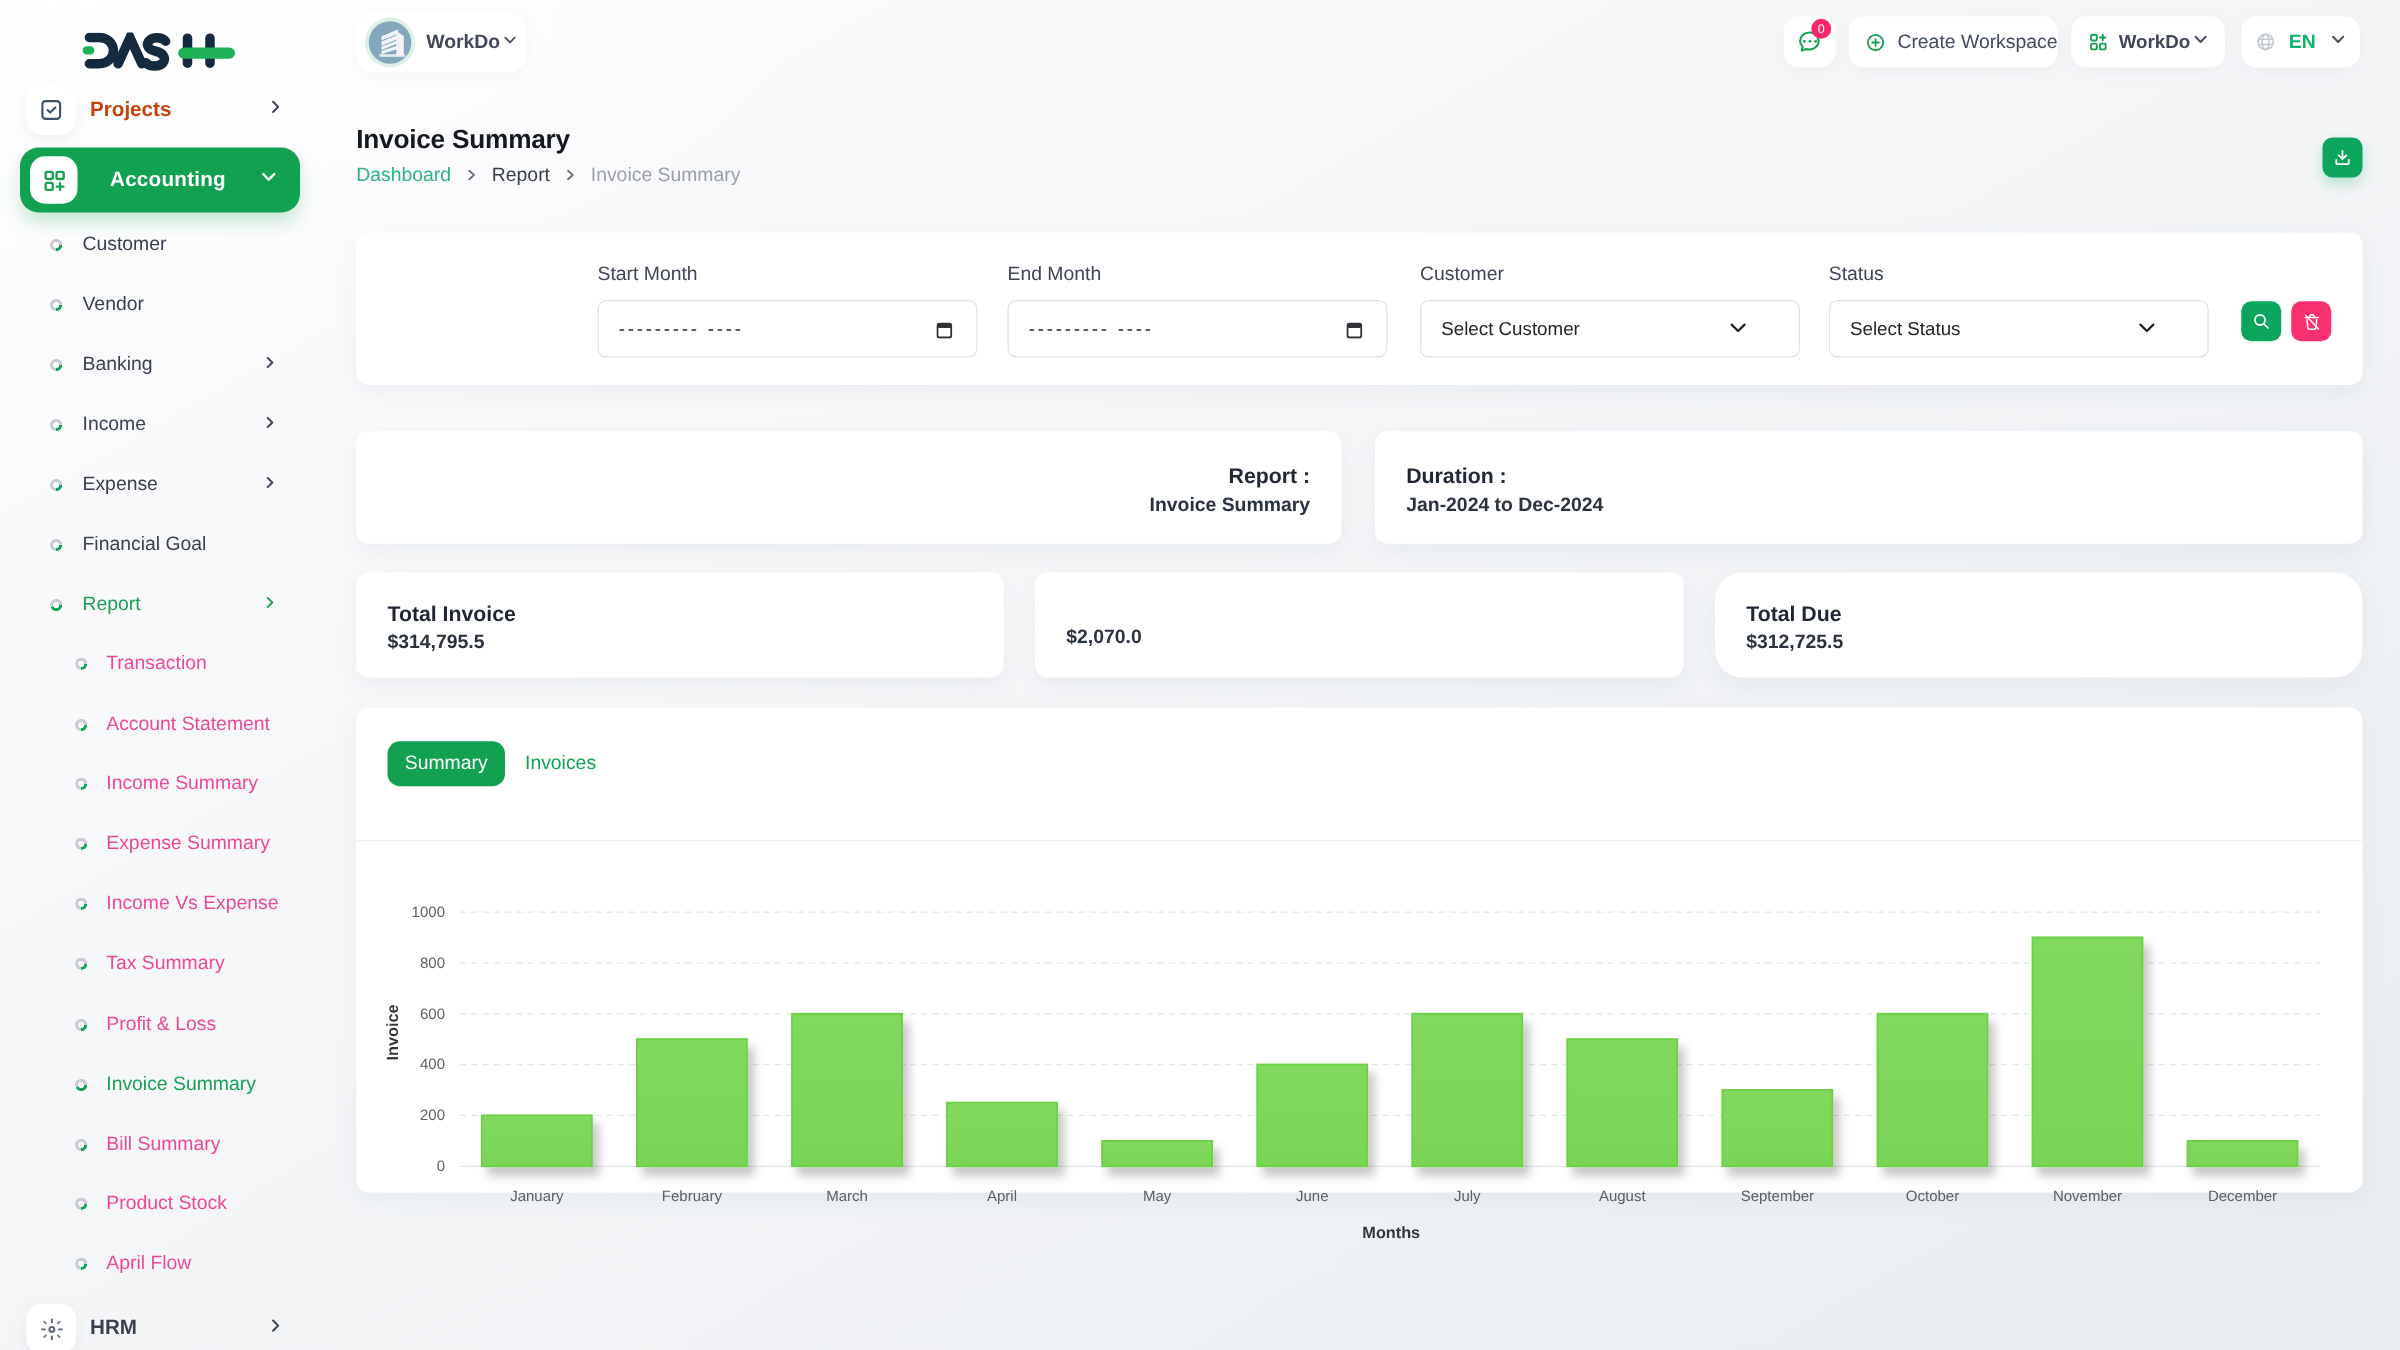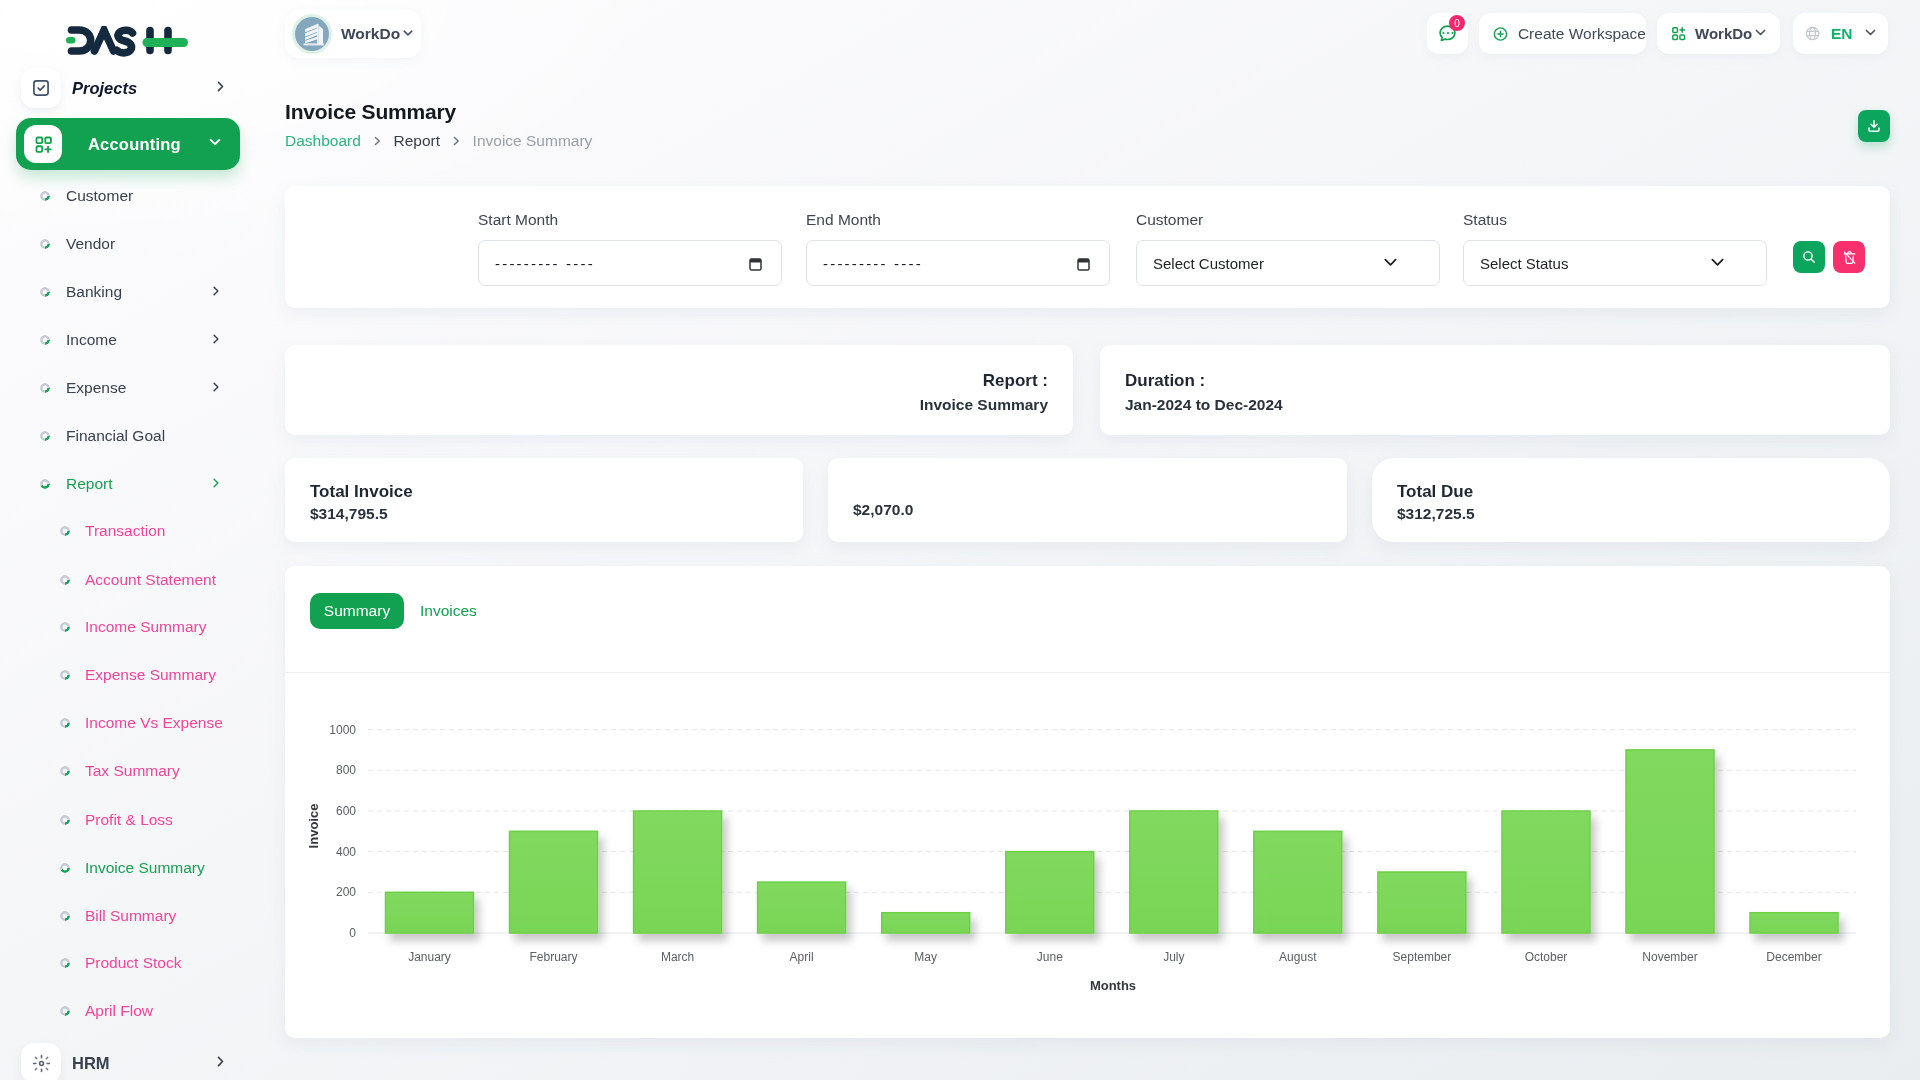--- a/index.html
+++ b/index.html
@@ -64,21 +64,21 @@
 </svg>
 </div>
 
 <div class="side-item" style="top:64px;">
   <div class="iconbox" style="top:4px;">
     <svg width="20" height="20" viewBox="0 0 24 24" fill="none" stroke="#3d5166" stroke-width="2" stroke-linecap="round" stroke-linejoin="round">
         <rect x="3.5" y="3.5" width="17" height="17" rx="3"></rect>
         <path d="M8.5 12l2.5 2.5 5-5"></path>
       </svg>
   </div>
-  <div class="txt" style="left:72px;font-weight:bold;font-size:16.5px;color:#0f172a;font-style:italic;">Projects</div>
+  <div class="txt" style="left:72px;font-weight:bold;font-size:16.5px;color:#c2410c;">Projects</div>
   <span class="chev"><svg width="13" height="13" viewBox="0 0 16 16" fill="none" stroke="#3a4150" stroke-width="2" stroke-linecap="round" stroke-linejoin="round">
         <path d="M5.5 3l5 5-5 5"></path>
       </svg></span>
 </div>
 
 <div class="acc-pill">
   <div class="ib">
     <svg width="21" height="21" viewBox="0 0 24 24" fill="none" stroke="#12a150" stroke-width="2.1" stroke-linecap="round">
         <rect x="4" y="4" width="6.5" height="6.5" rx="1.4"></rect>
         <rect x="14" y="4" width="6.5" height="6.5" rx="1.4"></rect>
@@ -342,21 +342,21 @@
   <div class="csub" style="margin-top:3px;">$314,795.5</div>
 </div>
 <div class="card" style="left:828px;top:458px;width:519px;height:84px;padding:24px 25px;">
   <div class="csub" style="margin-top:19px;">$2,070.0</div>
 </div>
 <div class="card" style="left:1372px;top:458px;width:518px;height:84px;padding:24px 25px;border-radius:22px;">
   <div class="ctitle">Total Due</div>
   <div class="csub" style="margin-top:3px;">$312,725.5</div>
 </div>
 
-<div class="card" style="left:285px;top:566px;width:1605px;height:472px;">
+<div class="card" style="left:285px;top:566px;width:1605px;height:388px;">
   <div class="tab-active">Summary</div>
   <div class="tab-link">Invoices</div>
   <div class="chart-divider"></div>
   <svg width="1605" height="366" viewBox="0 0 1605 366" style="position:absolute;left:0;top:106px;">
     <defs>
       <filter id="barshadow" x="-20%" y="-20%" width="160%" height="160%">
         <feDropShadow dx="5" dy="7" stdDeviation="4" flood-color="#000000" flood-opacity="0.22"></feDropShadow>
       </filter>
       <linearGradient id="barfill" x1="0" y1="0" x2="0" y2="1">
         <stop offset="0" stop-color="#81d95e"></stop>

